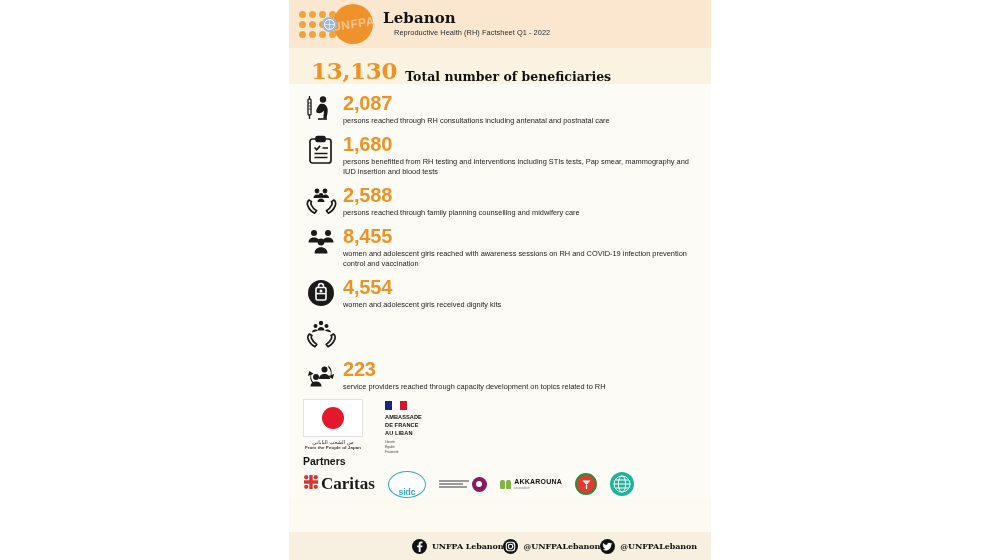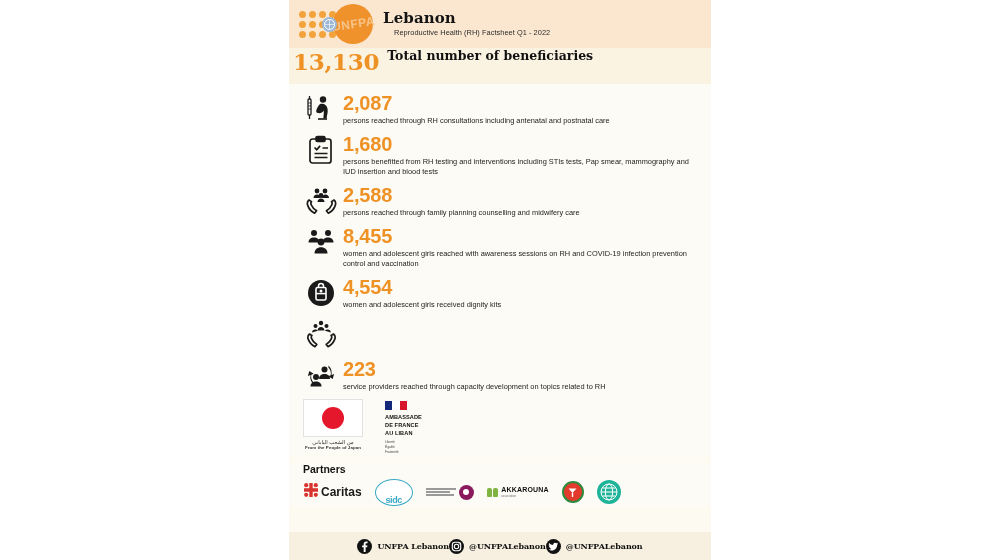--- a/index.html
+++ b/index.html
@@ -82,22 +82,22 @@
     margin-top: 2px;
     letter-spacing: .05px;
     padding-left: 11px;
   }
 
   
   .total-band {
     height: 36px;
     background: #fbf3e2;
     display: flex;
-    align-items: flex-start;
-    padding-left: 4px;
+    align-items: flex-end;
+    padding-left: 22px;
     flex: 0 0 auto;
   }
   .total-num {
     font-family: "DejaVu Serif", serif;
     font-weight: bold;
     font-size: 23px;
     color: #ef9226;
     letter-spacing: -.3px;
   }
   .total-label {
@@ -186,22 +186,22 @@
   .fr-motto {
     font-size: 3.2px; color: #444; line-height: 1.5; margin-top: 3px;
   }
 
   .partners-row {
     display: flex; align-items: center; gap: 13px;
     margin-top: 1px;
   }
   .p-caritas { display: flex; align-items: center; gap: 2px; }
   .p-caritas-name {
-    font-family: Liberation Sans, sans-serif;
-    font-size: 12px; font-weight: bold; color: #1a1a1a;
+    font-family: Liberation Serif, serif;
+    font-size: 17px; font-weight: bold; color: #1a1a1a;
   }
   .p-sidc {
     width: 38px; height: 27px; border-radius: 50%;
     border: 1.6px solid #39a8c4;
     display: flex; align-items: flex-end; justify-content: center;
     background: #ffffff;
   }
   .p-sidc span { font-size: 9px; color: #39a8c4; font-weight: bold; letter-spacing: -.4px; }
   .p-amel { display: flex; align-items: center; gap: 3px; }
   .p-amel-lines { display: flex; flex-direction: column; gap: 1.4px; }
@@ -231,21 +231,21 @@
     background: #1fb39a;
     display: flex; align-items: center; justify-content: center;
   }
 
   
   .social {
     margin-top: auto;
     height: 28px;
     background: #f7efe0;
     display: flex; align-items: center;
-    justify-content: center;
+    justify-content: flex-end;
     padding: 5px 14px;
     flex: 0 0 28px;
   }
   .social-item { display: flex; align-items: center; gap: 5px; }
   .social-icon {
     width: 15px; height: 15px; border-radius: 50%;
     background: #111111;
     display: flex; align-items: center; justify-content: center;
     flex: 0 0 15px;
   }
@@ -452,21 +452,21 @@
           </div>
           <div class="fr-motto">
             <div>Liberté</div>
             <div>Égalité</div>
             <div>Fraternité</div>
           </div>
         </div>
       </div>
     </div>
 
-    <div class="section" style="margin-top:8px;">
+    <div class="section" style="">
       <div class="section-title">Partners</div>
       <div class="partners-row">
 
         <div class="p-caritas">
           <span>
             <svg width="16" height="16" viewBox="0 0 16 16" fill="#d8332e">
               <path d="M6.3 1 h3.4 v5.3 h5.3 v3.4 h-5.3 v5.3 h-3.4 v-5.3 h-5.3 v-3.4 h5.3 z"></path>
               <circle cx="3.2" cy="3.2" r="2.1"></circle>
                 <circle cx="12.8" cy="3.2" r="2.1"></circle>
               <circle cx="3.2" cy="12.8" r="2.1"></circle>

